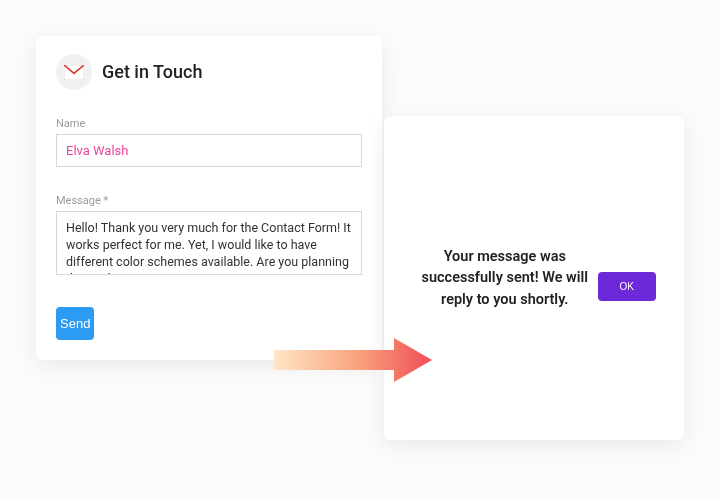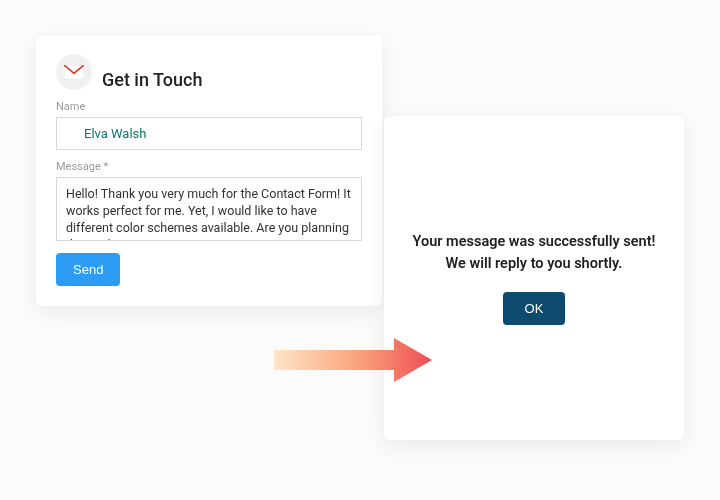--- a/index.html
+++ b/index.html
@@ -1,31 +1,31 @@
 <!DOCTYPE html>
 <html><head>
 <meta charset="utf-8">
 <style>
   html,body{margin:0;padding:0;width:720px;height:500px;background:#fbfbfb;font-family:-apple-system,BlinkMacSystemFont,"Segoe UI",Roboto,Arial,sans-serif;overflow:hidden}
   .stage{position:relative;width:720px;height:500px}
   .card{position:absolute;background:#fff;border-radius:6px;box-shadow:0 6px 22px rgba(0,0,0,.07)}
   .form-card{left:36px;top:36px;width:306px;padding:18px 20px 20px 20px}
-  .header{display:flex;align-items:flex-end;margin-bottom:10px}
+  .header{display:flex;align-items:center;margin-bottom:10px}
   .mail-circle{width:36px;height:36px;border-radius:50%;background:#f1f1f1;display:flex;align-items:center;justify-content:center;margin-right:10px;flex-shrink:0}
   .mail-icon{width:20px;height:15px}
   .title{font-size:18px;font-weight:500;color:#222;line-height:1.1}
   .subtitle{font-size:11px;color:#9b9b9b;margin-top:4px}
-  .field-label{font-size:11px;color:#9b9b9b;margin-top:10px;margin-bottom:4px;display:block}
-  .field-input{width:100%;box-sizing:border-box;border:1px solid #d8d8d8;padding:8px 27px;font-size:13px;color:#0f766e;font-family:inherit;outline:none}
+  .field-label{font-size:11px;color:#9b9b9b;margin-top:27px;margin-bottom:4px;display:block}
+  .field-input{width:100%;box-sizing:border-box;border:1px solid #d8d8d8;padding:8px 9px;font-size:13px;color:#ec4899;font-family:inherit;outline:none}
   .field-textarea{width:100%;box-sizing:border-box;border:1px solid #d8d8d8;padding:8px 9px;font-size:12.5px;color:#333;font-family:inherit;outline:none;height:64px;resize:none;line-height:1.35}
-  .send-btn{margin-top:8px;background:#2b9bf4;color:#fff;border:none;border-radius:4px;font-size:13px;padding:9px 17px;cursor:pointer}
+  .send-btn{margin-top:28px;background:#2b9bf4;color:#fff;border:none;border-radius:4px;font-size:13px;padding:9px 4px;cursor:pointer}
   .confirm-card{left:384px;top:116px;width:300px;height:324px;display:flex;align-items:center;justify-content:center;text-align:center;padding:0 28px;box-sizing:border-box}
-  .confirm-inner{display:flex;flex-direction:column;align-items:center}
+  .confirm-inner{display:flex;flex-direction:row;align-items:center}
   .confirm-text{font-size:14.5px;font-weight:600;color:#222;line-height:1.45}
-  .ok-btn{margin-top:18px;background:#0c4a6e;color:#fff;border:none;border-radius:4px;font-size:13px;padding:9px 22px;cursor:pointer}
+  .ok-btn{margin-top:18px;background:#6d28d9;color:#fff;border:none;border-radius:4px;font-size:10px;padding:9px 22px;cursor:pointer}
   .arrow{position:absolute;left:274px;top:336px;width:160px;height:48px}
 </style>
 </head>
 <body>
 
 <div class="stage">
 
   <div class="card form-card">
     <div class="header">
       <div class="mail-circle">

